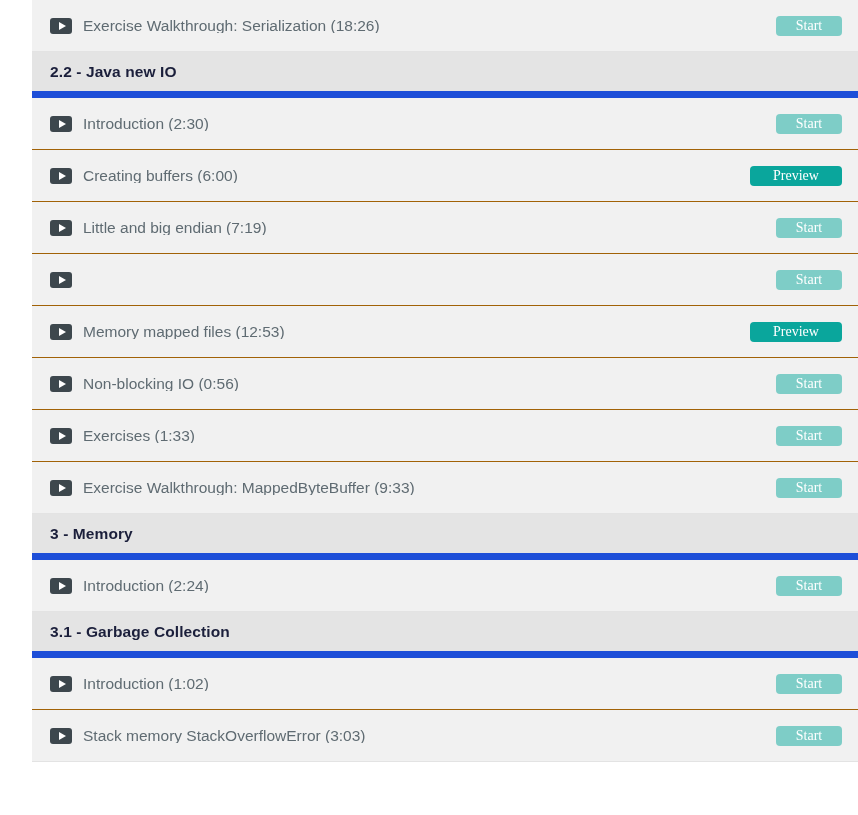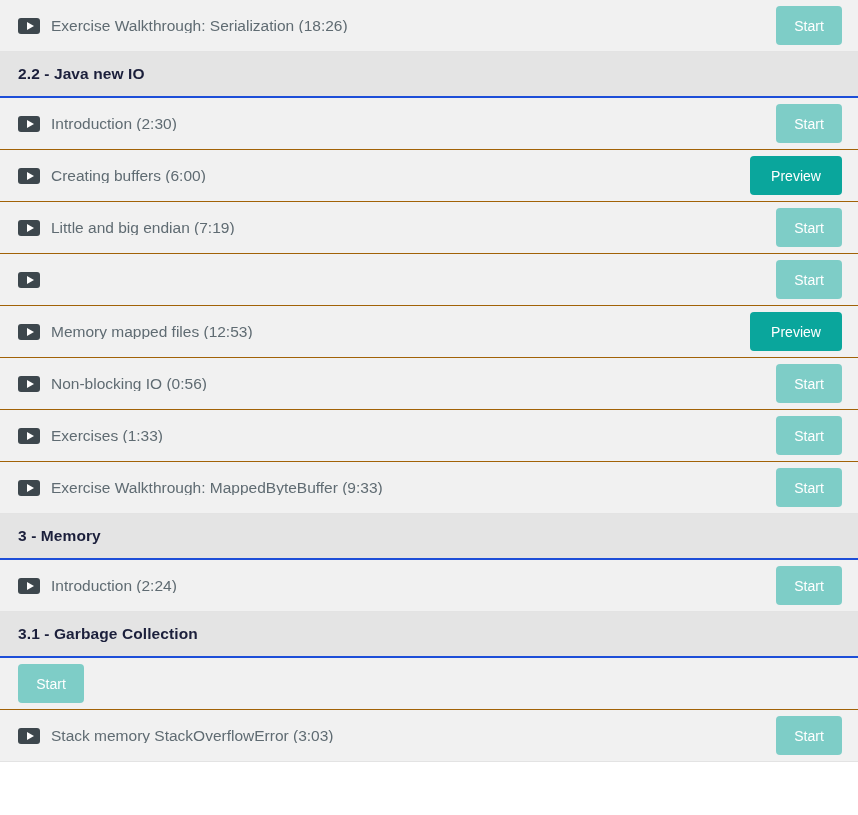--- a/index.html
+++ b/index.html
@@ -11,38 +11,39 @@
     height: 815px;
     overflow: hidden;
     background: #ffffff;
     font-family: "Liberation Sans", sans-serif;
     -webkit-font-smoothing: antialiased;
   }
 
   .curriculum {
     width: 858px;
     background: #ffffff;
+    padding-left: 32px;
   }
 
   
   .section {
     width: 100%;
     background: #ffffff;
   }
   .section + .section {
   }
 
   
   .section-header {
     background: #e4e4e4;
     height: 46px;
     display: flex;
     align-items: center;
     padding: 0 18px;
-    border-bottom: 2px solid #1d4ed8;
+    border-bottom: 7px solid #1d4ed8;
   }
   .section-header-title {
     font-size: 15.5px;
     font-weight: bold;
     color: #1b1f3b;
     letter-spacing: 0.1px;
     line-height: 1;
   }
 
   
@@ -95,24 +96,24 @@
     overflow: hidden;
     text-overflow: ellipsis;
   }
 
   
   .action-btn {
     flex: 0 0 auto;
     border: none;
     border-radius: 4px;
     color: #ffffff;
-    font-family: Liberation Sans, sans-serif;
+    font-family: Liberation Serif, serif;
     font-size: 14px;
     line-height: 1;
-    height: 39px;
+    height: 20px;
     padding: 0 16px;
     cursor: pointer;
     display: inline-flex;
     align-items: center;
     justify-content: center;
     white-space: nowrap;
   }
   .action-btn.start {
     background: #7ecdc7;
     min-width: 66px;
@@ -229,20 +230,26 @@
             <span class="lecture-title">Introduction (2:24)</span>
           </div>
           <button class="action-btn start">Start</button>
         </div>
       </div>
       <div class="section">
         <div class="section-header">
           <div class="section-header-title">3.1 - Garbage Collection</div>
         </div>
         <div class="lecture-row">
+          <div class="lecture-left">
+            <span class="play-icon">
+              <span class="tri"></span>
+            </span>
+            <span class="lecture-title">Introduction (1:02)</span>
+          </div>
           <button class="action-btn start">Start</button>
         </div>
         <div class="lecture-row">
           <div class="lecture-left">
             <span class="play-icon">
               <span class="tri"></span>
             </span>
             <span class="lecture-title">Stack memory StackOverflowError (3:03)</span>
           </div>
           <button class="action-btn start">Start</button>

